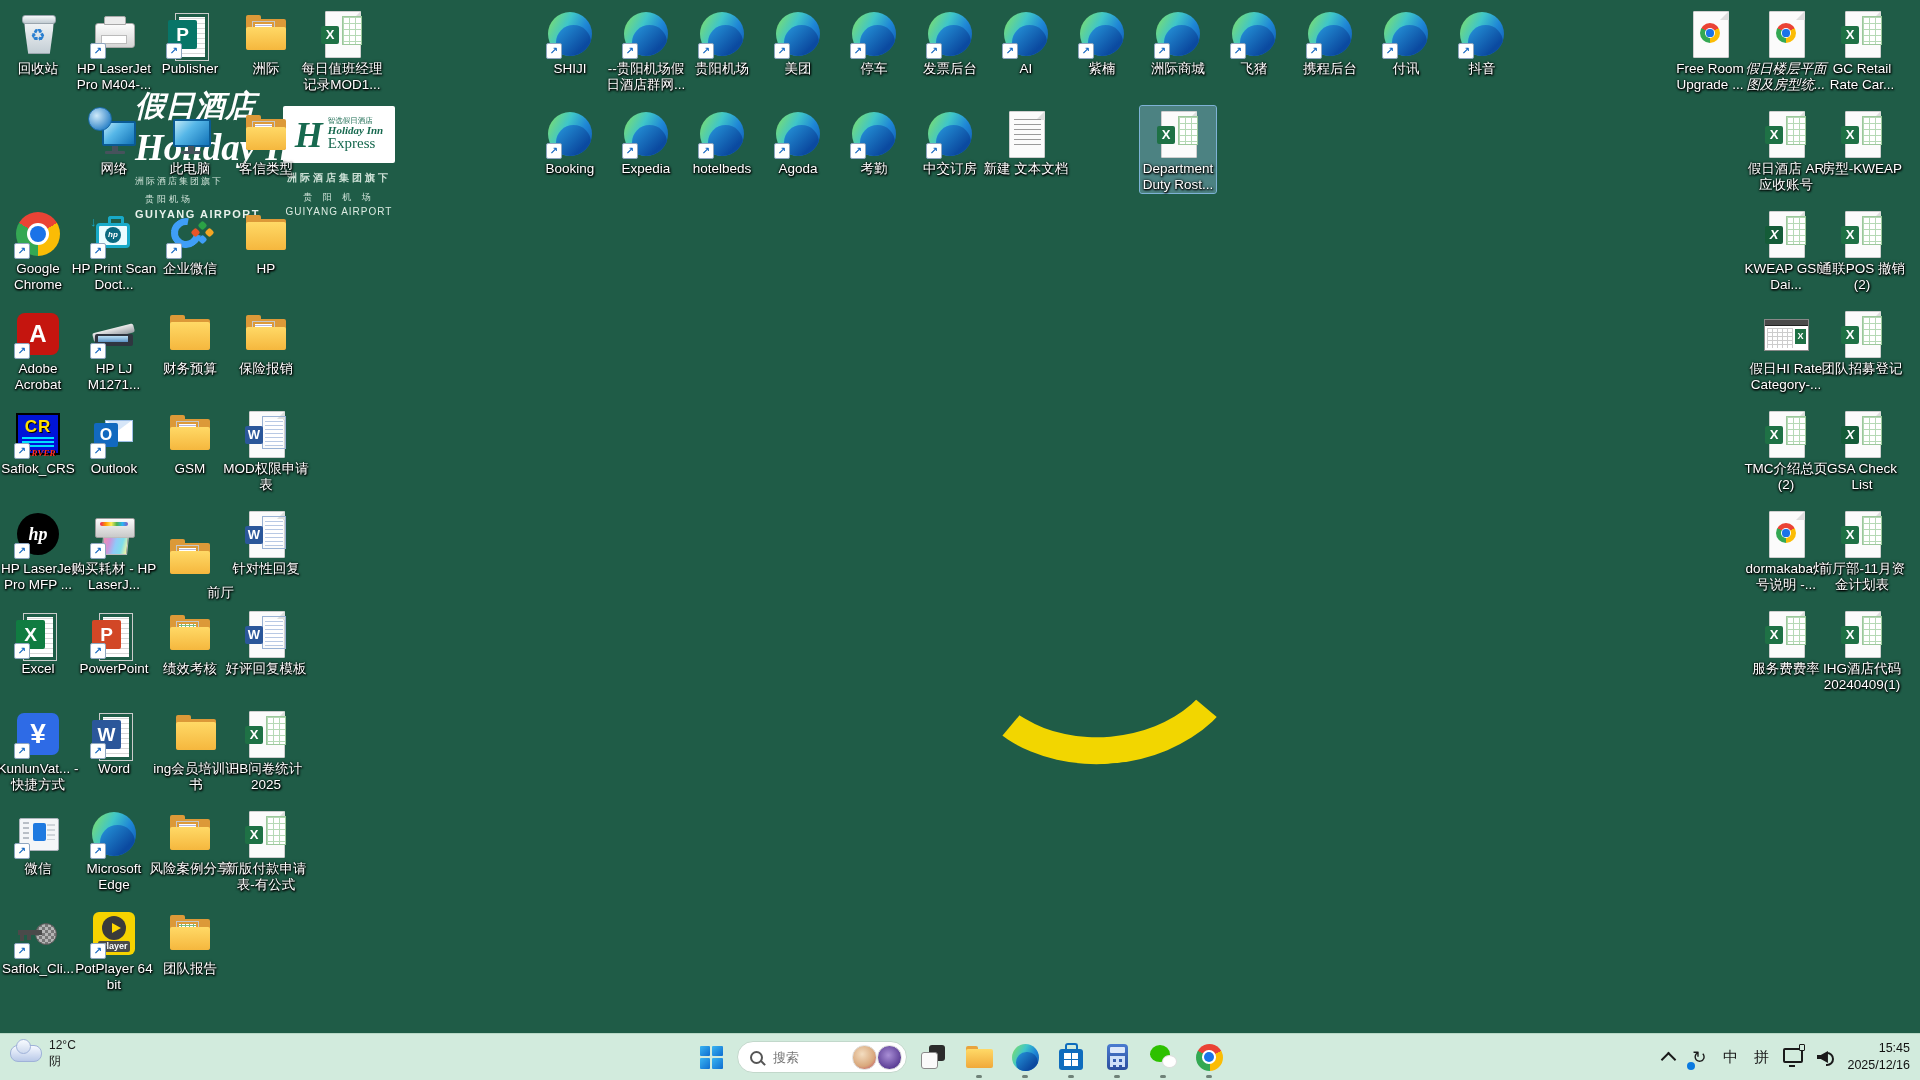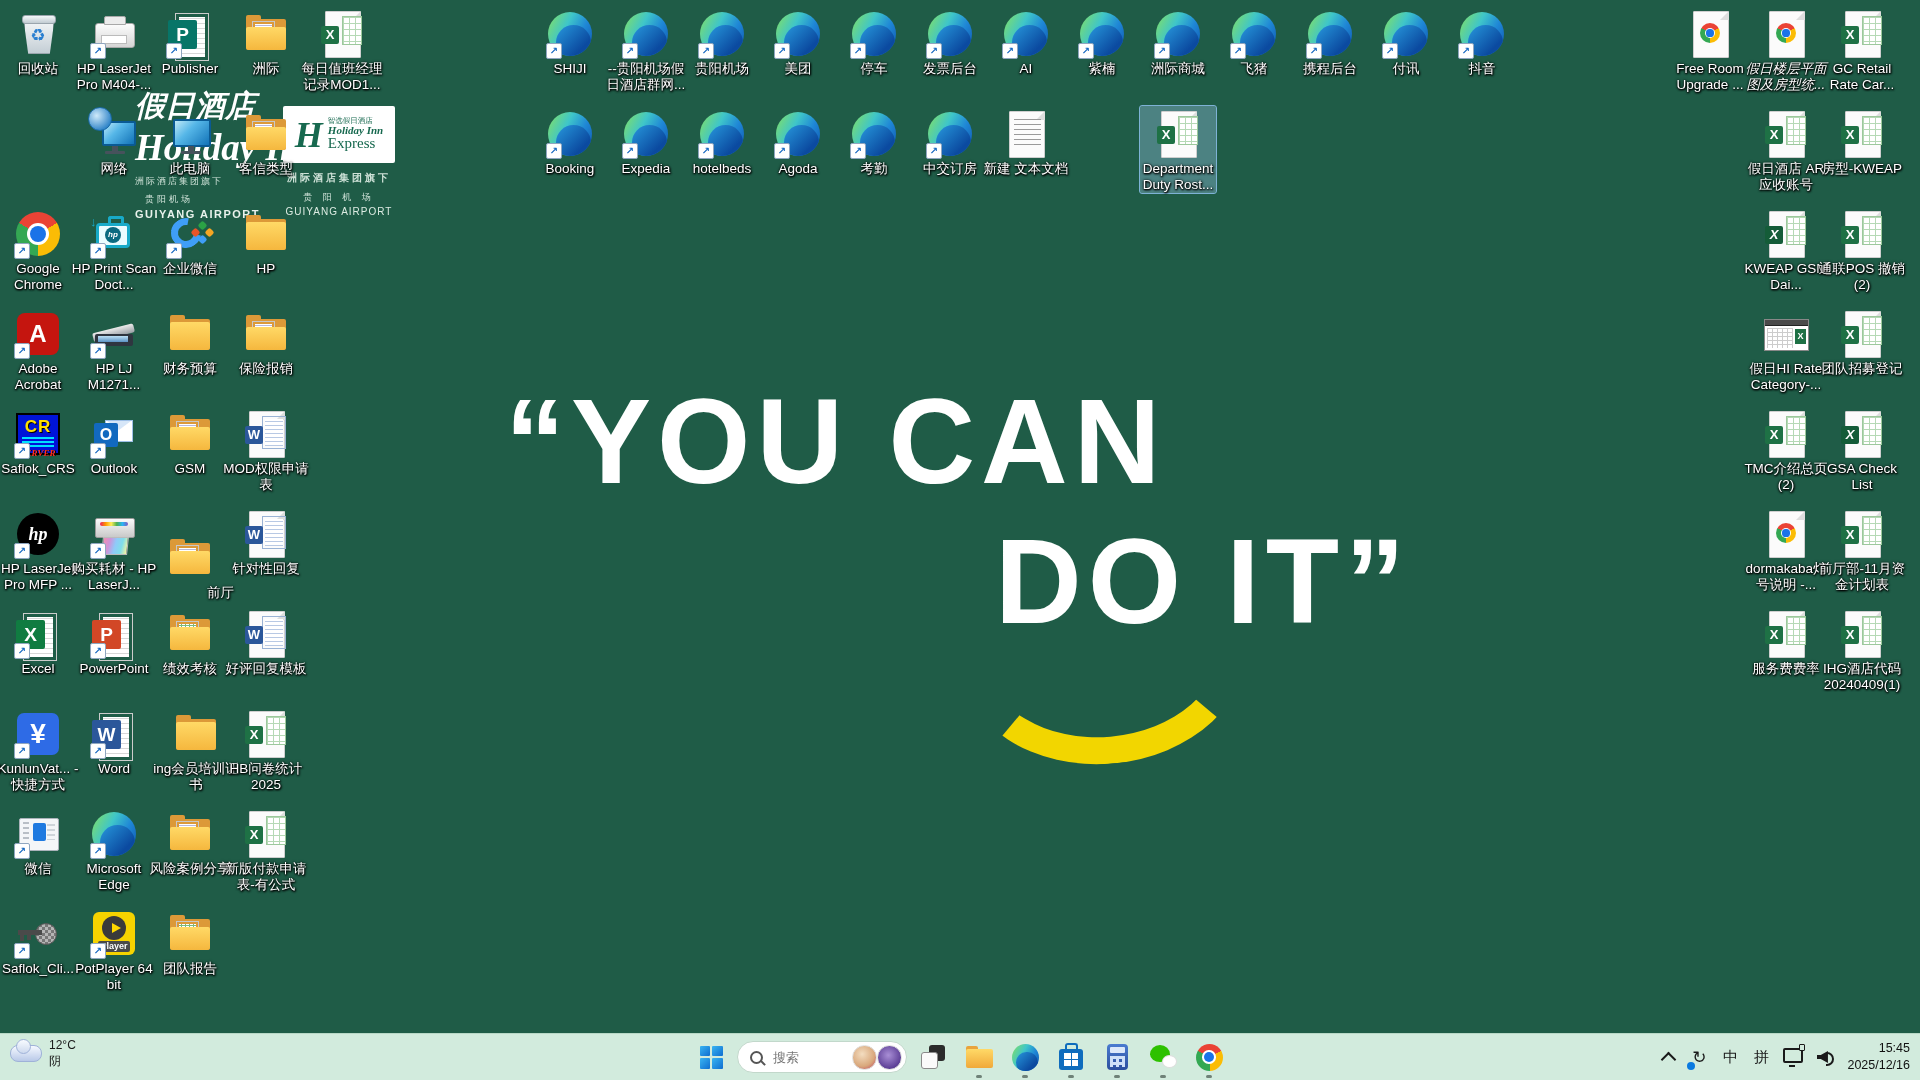--- a/index.html
+++ b/index.html
@@ -270,22 +270,20 @@
         <div class="tx">
           <div class="a">智选假日酒店</div>
           <div class="b">Holiday Inn</div>
           <div class="c">Express</div>
         </div>
       </div>
       <div class="u1">洲际酒店集团旗下</div>
       <div class="u2">贵 阳 机 场</div>
       <div class="u3">GUIYANG AIRPORT</div>
     </div>
-    <div id="quote1" class="wp-quote">“YOU CAN</div>
-    <div id="quote2" class="wp-quote">DO IT”</div>
     <div id="smile" style="border-bottom-color: rgb(242, 214, 0);"></div>
   </div>
   <div id="icons">
       <div class="cell" style="left: 0px; top: 6px;">
         <div class="ic">
           <div class="rb-lid"></div>
           <div class="rb-body"></div>
           <div class="rb-sym">♻</div>
         </div>
         <div class="lbl">回收站</div>

